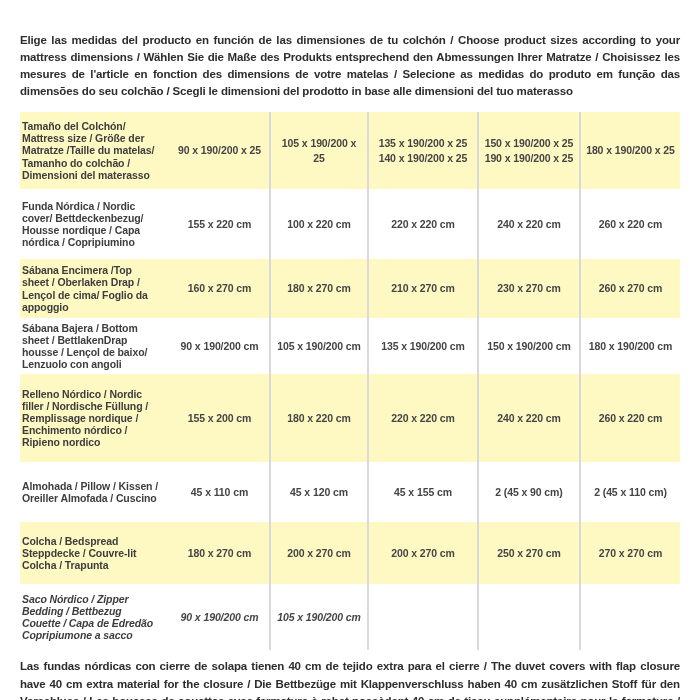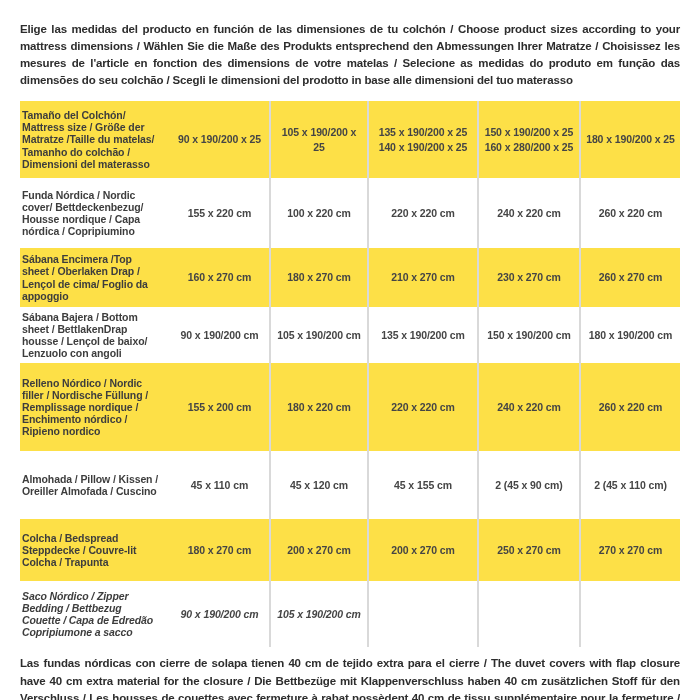--- a/index.html
+++ b/index.html
@@ -11,21 +11,21 @@
     width: 700px;
     height: 700px;
     overflow: hidden;
     font-family: "Liberation Sans", sans-serif;
     -webkit-font-smoothing: antialiased;
   }
   .page {
     box-sizing: border-box;
     width: 700px;
     height: 700px;
-    padding: 9px 20px 0 20px;
+    padding: 20px 20px 0 20px;
   }
   .intro {
     font-size: 11.5px;
     font-weight: bold;
     line-height: 1.5;
     color: #2d2d2d;
     text-align: justify;
     letter-spacing: -0.15px;
   }
   table.size-table {
@@ -49,21 +49,21 @@
     padding: 4px 5px;
     letter-spacing: -0.1px;
   }
   .size-table td.label-cell {
     text-align: left;
     padding-left: 2px;
     padding-right: 10px;
     line-height: 1.15;
     color: #3d3d3d;
   }
-  .size-table tr.shaded { background: #fde047; }
+  .size-table tr.shaded { background: #fef9c3; }
   .size-table td.divided { border-left: 2px solid #d9d9d9; }
   .size-table .cell-line { display: block; line-height: 1.35; }
   .footnote {
     margin-top: 8px;
     font-size: 11.5px;
     font-weight: bold;
     line-height: 1.5;
     color: #2d2d2d;
     text-align: justify;
     letter-spacing: -0.15px;
@@ -93,21 +93,21 @@
           </td>
           <td class="divided">
             <span class="cell-line">105 x 190/200 x 25</span>
           </td>
           <td class="divided">
             <span class="cell-line">135 x 190/200 x 25</span>
             <span class="cell-line">140 x 190/200 x 25</span>
           </td>
           <td class="divided">
             <span class="cell-line">150 x 190/200 x 25</span>
-            <span class="cell-line">160 x 280/200 x 25</span>
+            <span class="cell-line">190 x 190/200 x 25</span>
           </td>
           <td class="divided">
             <span class="cell-line">180 x 190/200 x 25</span>
           </td>
         </tr>
         <tr style="height: 70px; margin-top: 32px;">
           <td class="label-cell">Funda Nórdica /  Nordic cover/ Bettdeckenbezug/ Housse nordique  / Capa nórdica / Copripiumino</td>
           <td>
             <span class="cell-line">155 x 220 cm</span>
           </td>
@@ -171,21 +171,21 @@
           <td class="divided">
             <span class="cell-line">220 x 220 cm</span>
           </td>
           <td class="divided">
             <span class="cell-line">240 x 220 cm</span>
           </td>
           <td class="divided">
             <span class="cell-line">260 x 220 cm</span>
           </td>
         </tr>
-        <tr style="height: 68px;">
+        <tr style="height: 60px;">
           <td class="label-cell">Almohada  / Pillow / Kissen / Oreiller Almofada / Cuscino</td>
           <td>
             <span class="cell-line">45 x 110 cm</span>
           </td>
           <td class="divided">
             <span class="cell-line">45 x 120 cm</span>
           </td>
           <td class="divided">
             <span class="cell-line">45 x 155 cm</span>
           </td>

